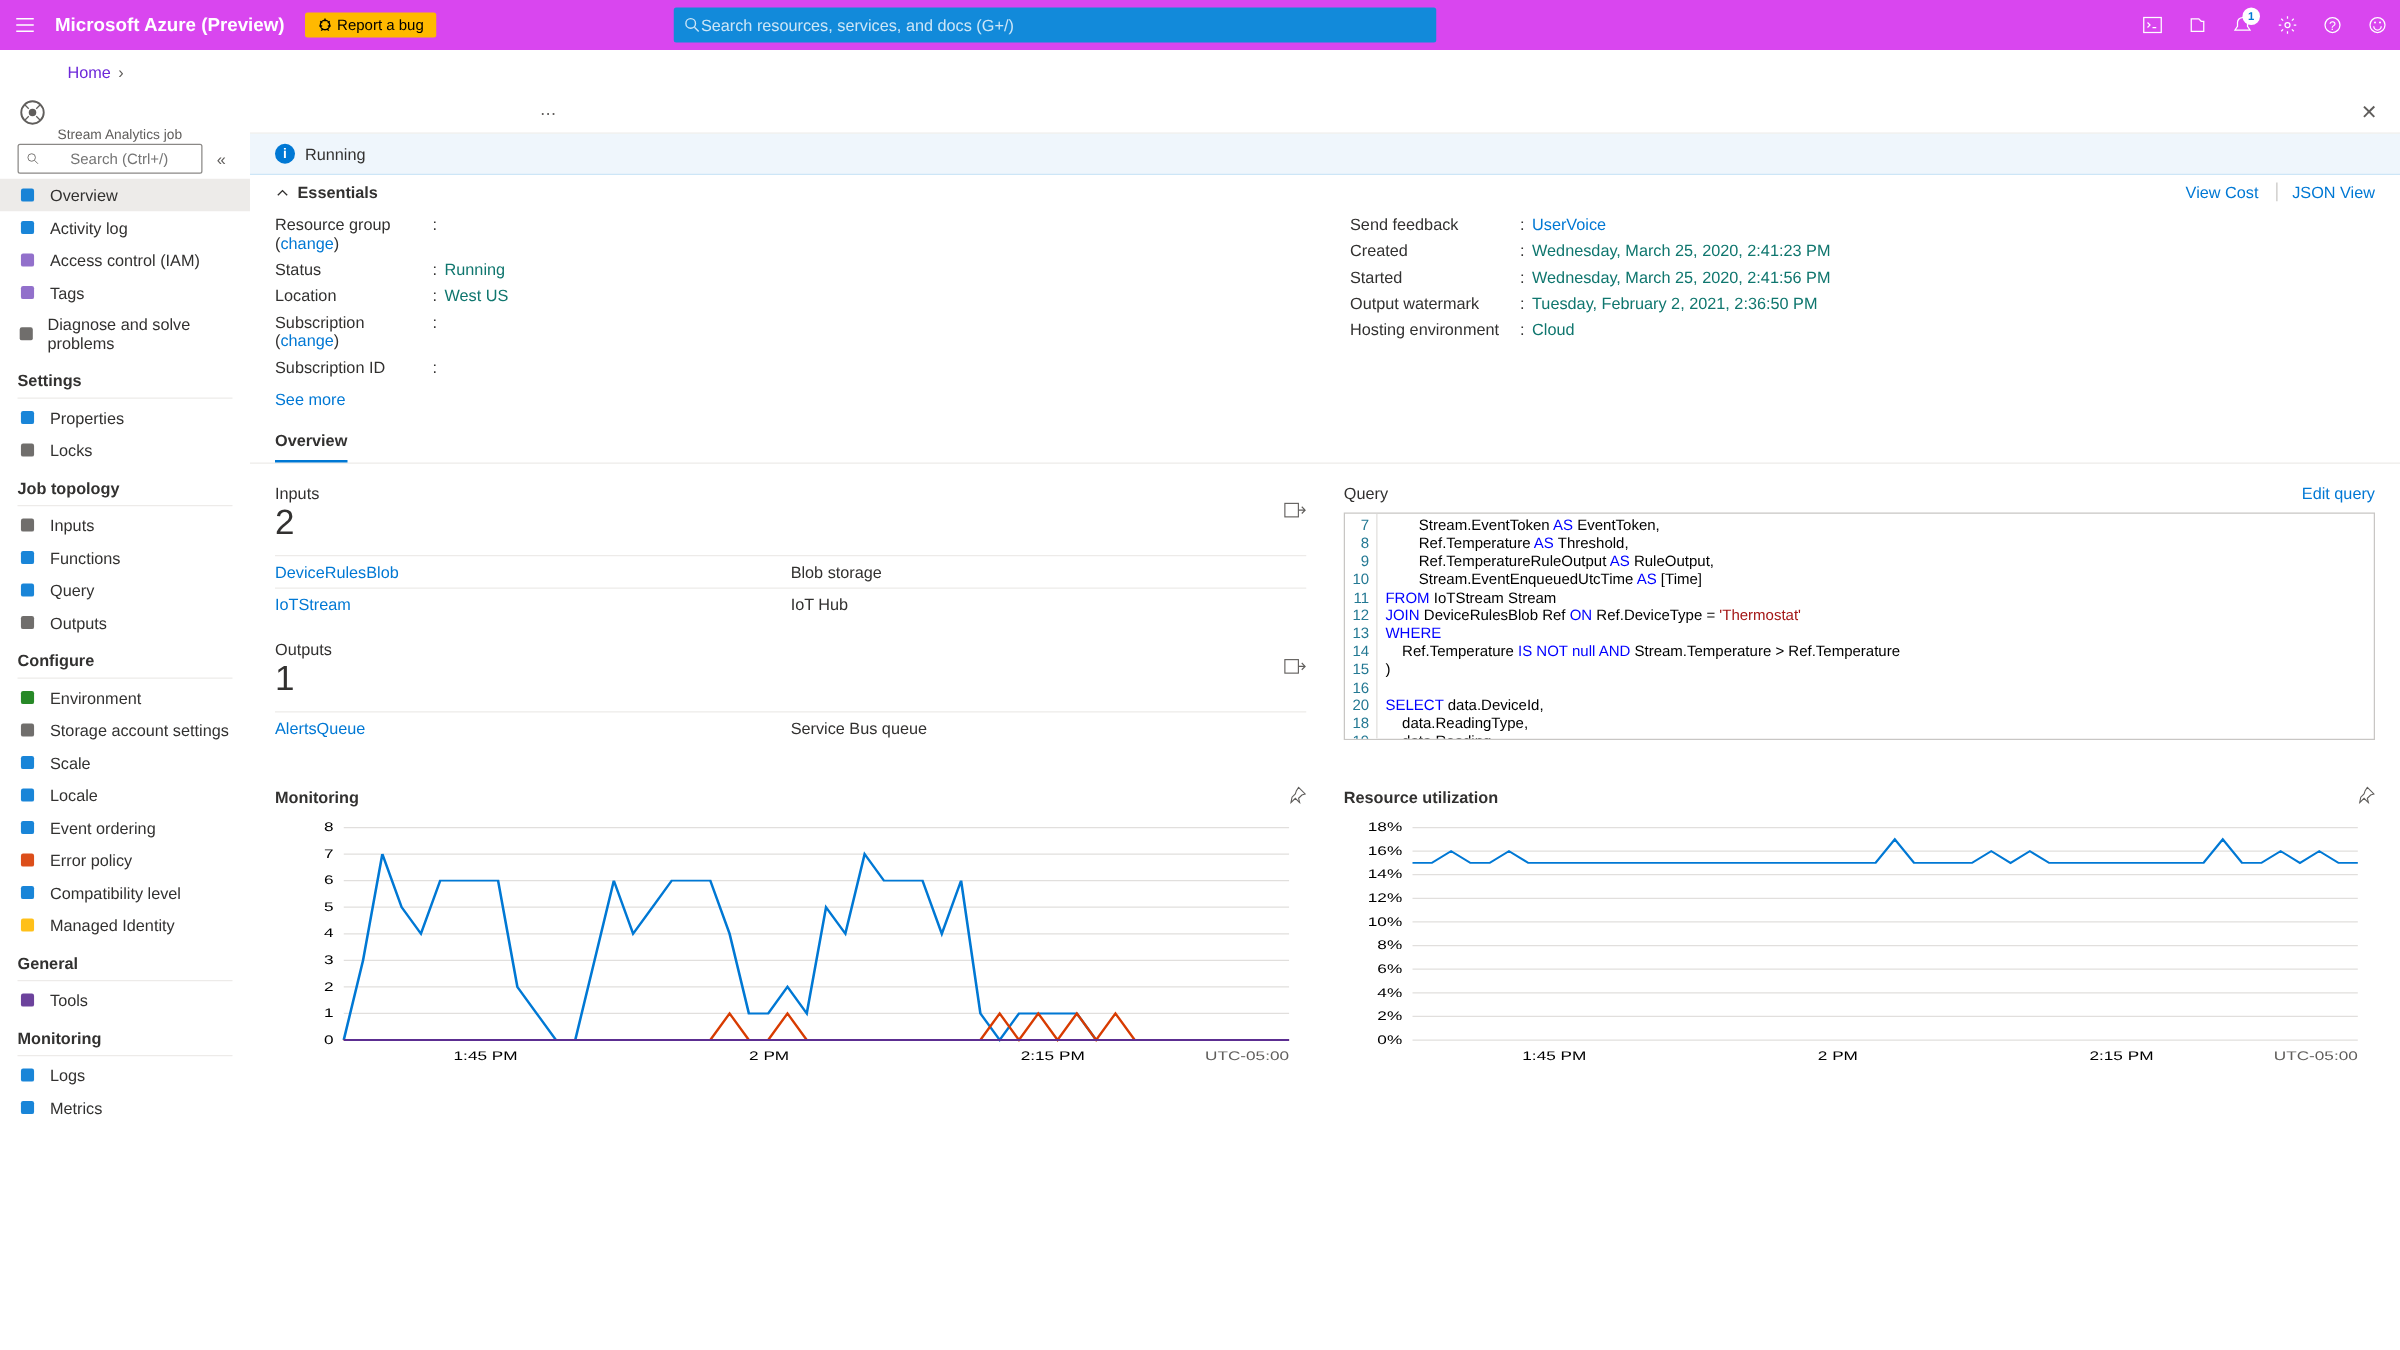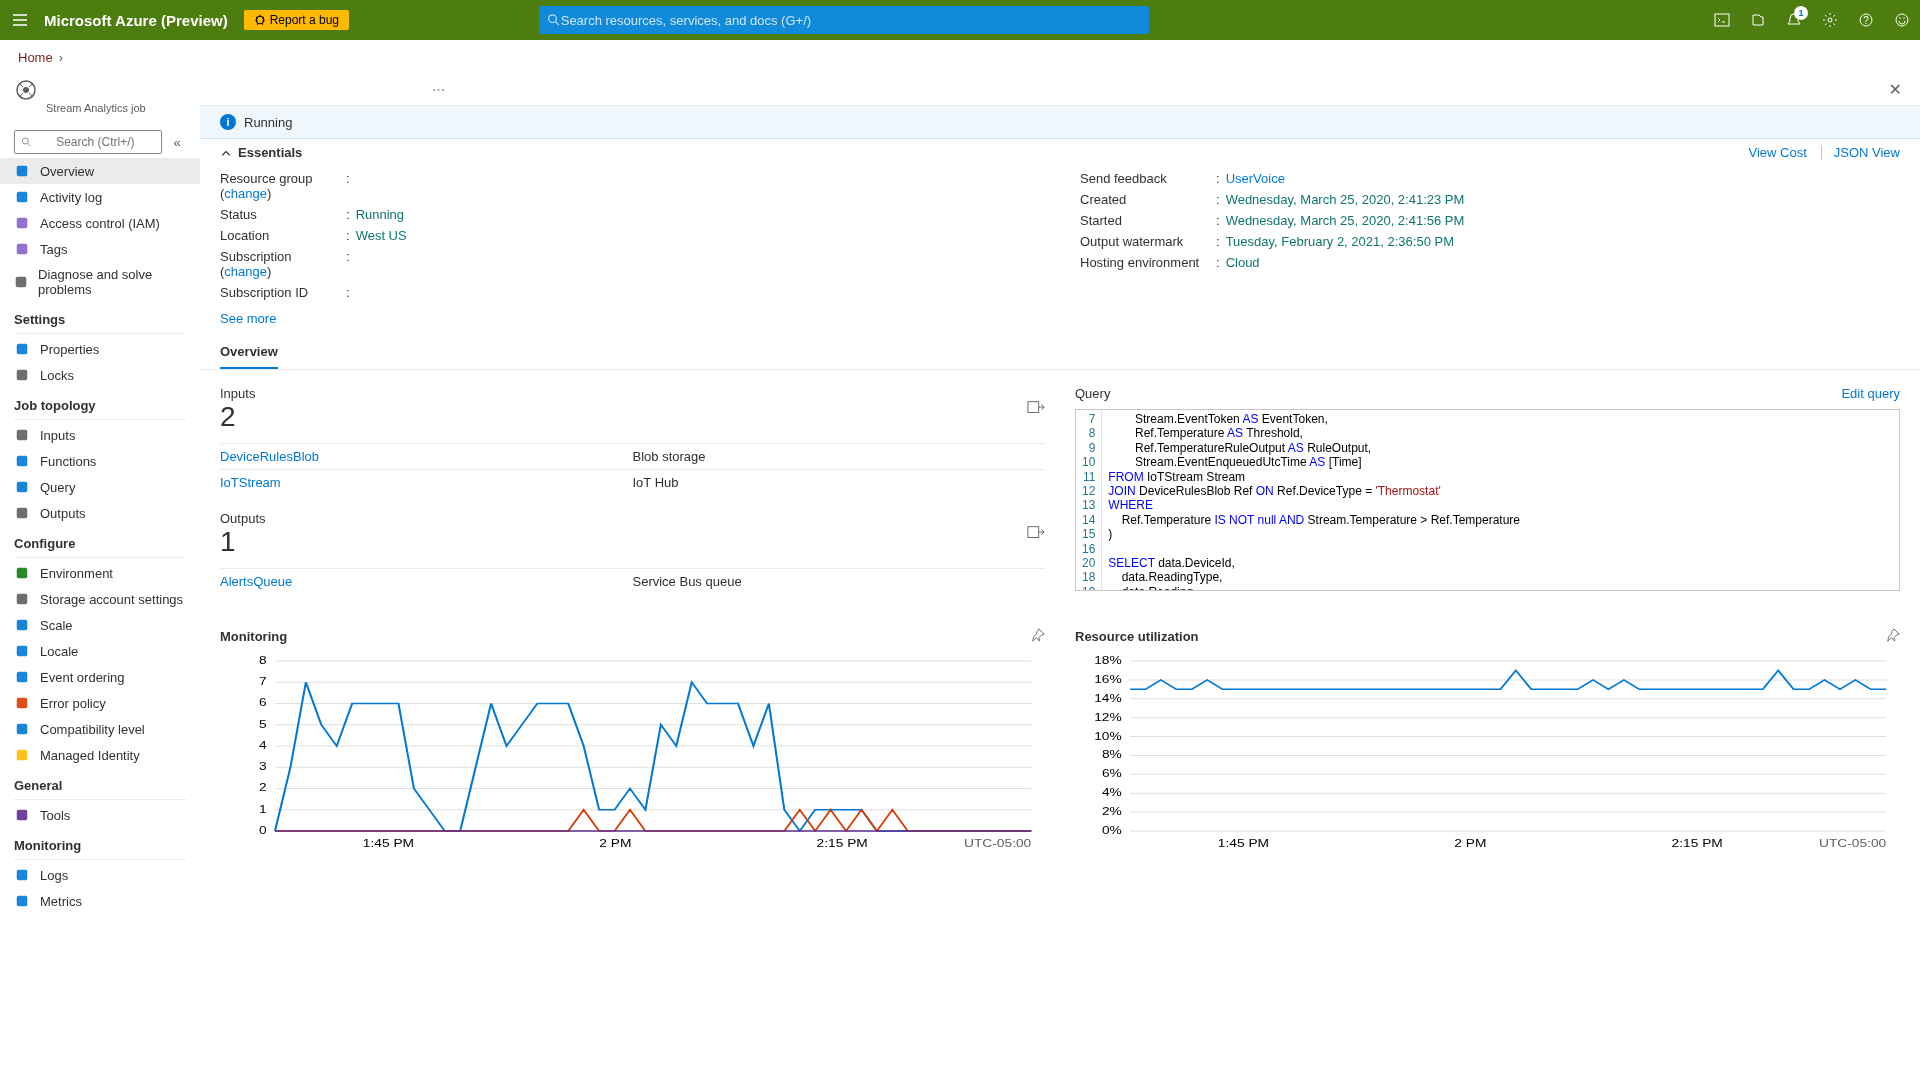--- a/index.html
+++ b/index.html
@@ -1,34 +1,34 @@
 <!DOCTYPE html>
 <html><head>
 <meta charset="utf-8">
 <style>
 * { box-sizing: border-box; margin: 0; padding: 0; font-family: "Segoe UI", Arial, sans-serif; }
 body { background: #fff; font-size: 13px; color: #323130; overflow: hidden; }
-.topbar { height: 40px; background: #4d7c0f; color: #fff; display: flex; align-items: center; padding: 0 8px; }
+.topbar { height: 40px; background: #d946ef; color: #fff; display: flex; align-items: center; padding: 0 8px; }
 .topbar .hamburger { width: 24px; height: 24px; display:flex; align-items:center; justify-content:center; cursor:pointer; margin-right:12px; }
 .topbar .brand { font-weight:600; font-size:15px; margin-right:16px; }
 .topbar .bug { background:#ffb900; color:#000; padding:3px 10px; border-radius:2px; font-size:12px; display:flex; align-items:center; gap:4px; cursor:pointer; }
 .topbar .search { flex:0 0 auto; margin-left:190px; display:flex; align-items:center; background:#128ada; height:28px; width:610px; border-radius:2px; padding:0 8px; color:#fff; }
 .topbar .search input { background:transparent; border:none; color:#fff; outline:none; width:100%; font-size:13px; }
 .topbar .search input::placeholder { color:#cde6f7; }
 .topbar .spacer { flex:1; }
 .topbar .rhs { display:flex; gap:16px; align-items:center; }
 .topbar .ic { width:20px; height:20px; display:flex; align-items:center; justify-content:center; cursor:pointer; position:relative; }
 .badge-dot { position:absolute; top:-4px; right:-4px; background:#fff; color:#0078d4; border-radius:50%; width:14px; height:14px; font-size:9px; display:flex; align-items:center; justify-content:center; font-weight:600;}
 .breadcrumb { height:34px; display:flex; align-items:center; padding:0 18px; font-size:13px; }
-.breadcrumb a { color:#7f1d1d; text-decoration:none; }
+.breadcrumb a { color:#6d28d9; text-decoration:none;margin-left:36px; }
 .layout { display:flex; height: calc(100vh - 74px); }
 .sidebar { width:200px; border-right:0; position:relative;  overflow-y:auto; height:100%; }
 .resource-header { display:flex; align-items:center; gap:8px; padding:4px 14px 2px 14px; }
 .resource-header .ricon { width:24px; height:24px; }
-.resource-sub { font-size:11px; color:#605e5c; padding-left:46px; margin-top:-2px; margin-bottom:16px;}
+.resource-sub { font-size:11px; color:#605e5c; padding-left:46px; margin-top:-2px; margin-bottom:1px;}
 .searchrow { display:flex; align-items:center; padding:0 14px; gap:6px; margin-bottom:4px;}
 .searchbox { flex:1; height:24px; border:1px solid #8a8886; border-radius:2px; display:flex; align-items:center; padding:0 6px; gap:4px; }
 .searchbox input { border:none; outline:none; width:100%; font-size:12px;text-align:center; }
 .collapse { width:18px; height:18px; cursor:pointer; color:#605e5c; display:flex; align-items:center; justify-content:center;}
 .nav-item { display:flex; align-items:center; gap:10px; padding:5px 14px; cursor:pointer; font-size:13px; color:#323130; }
 .nav-item.active { background:#edebe9; }
 .nav-item .mi { width:16px; height:16px; display:flex; align-items:center; justify-content:center; }
 .nav-section { font-weight:700; padding:10px 14px 4px 14px; font-size:13px; color:#323130; border-top:0; }
 .hr { height:1px; background:#edebe9; margin:2px 14px; }
 .main { flex:1; overflow:auto; position:relative; padding-bottom:20px;}

